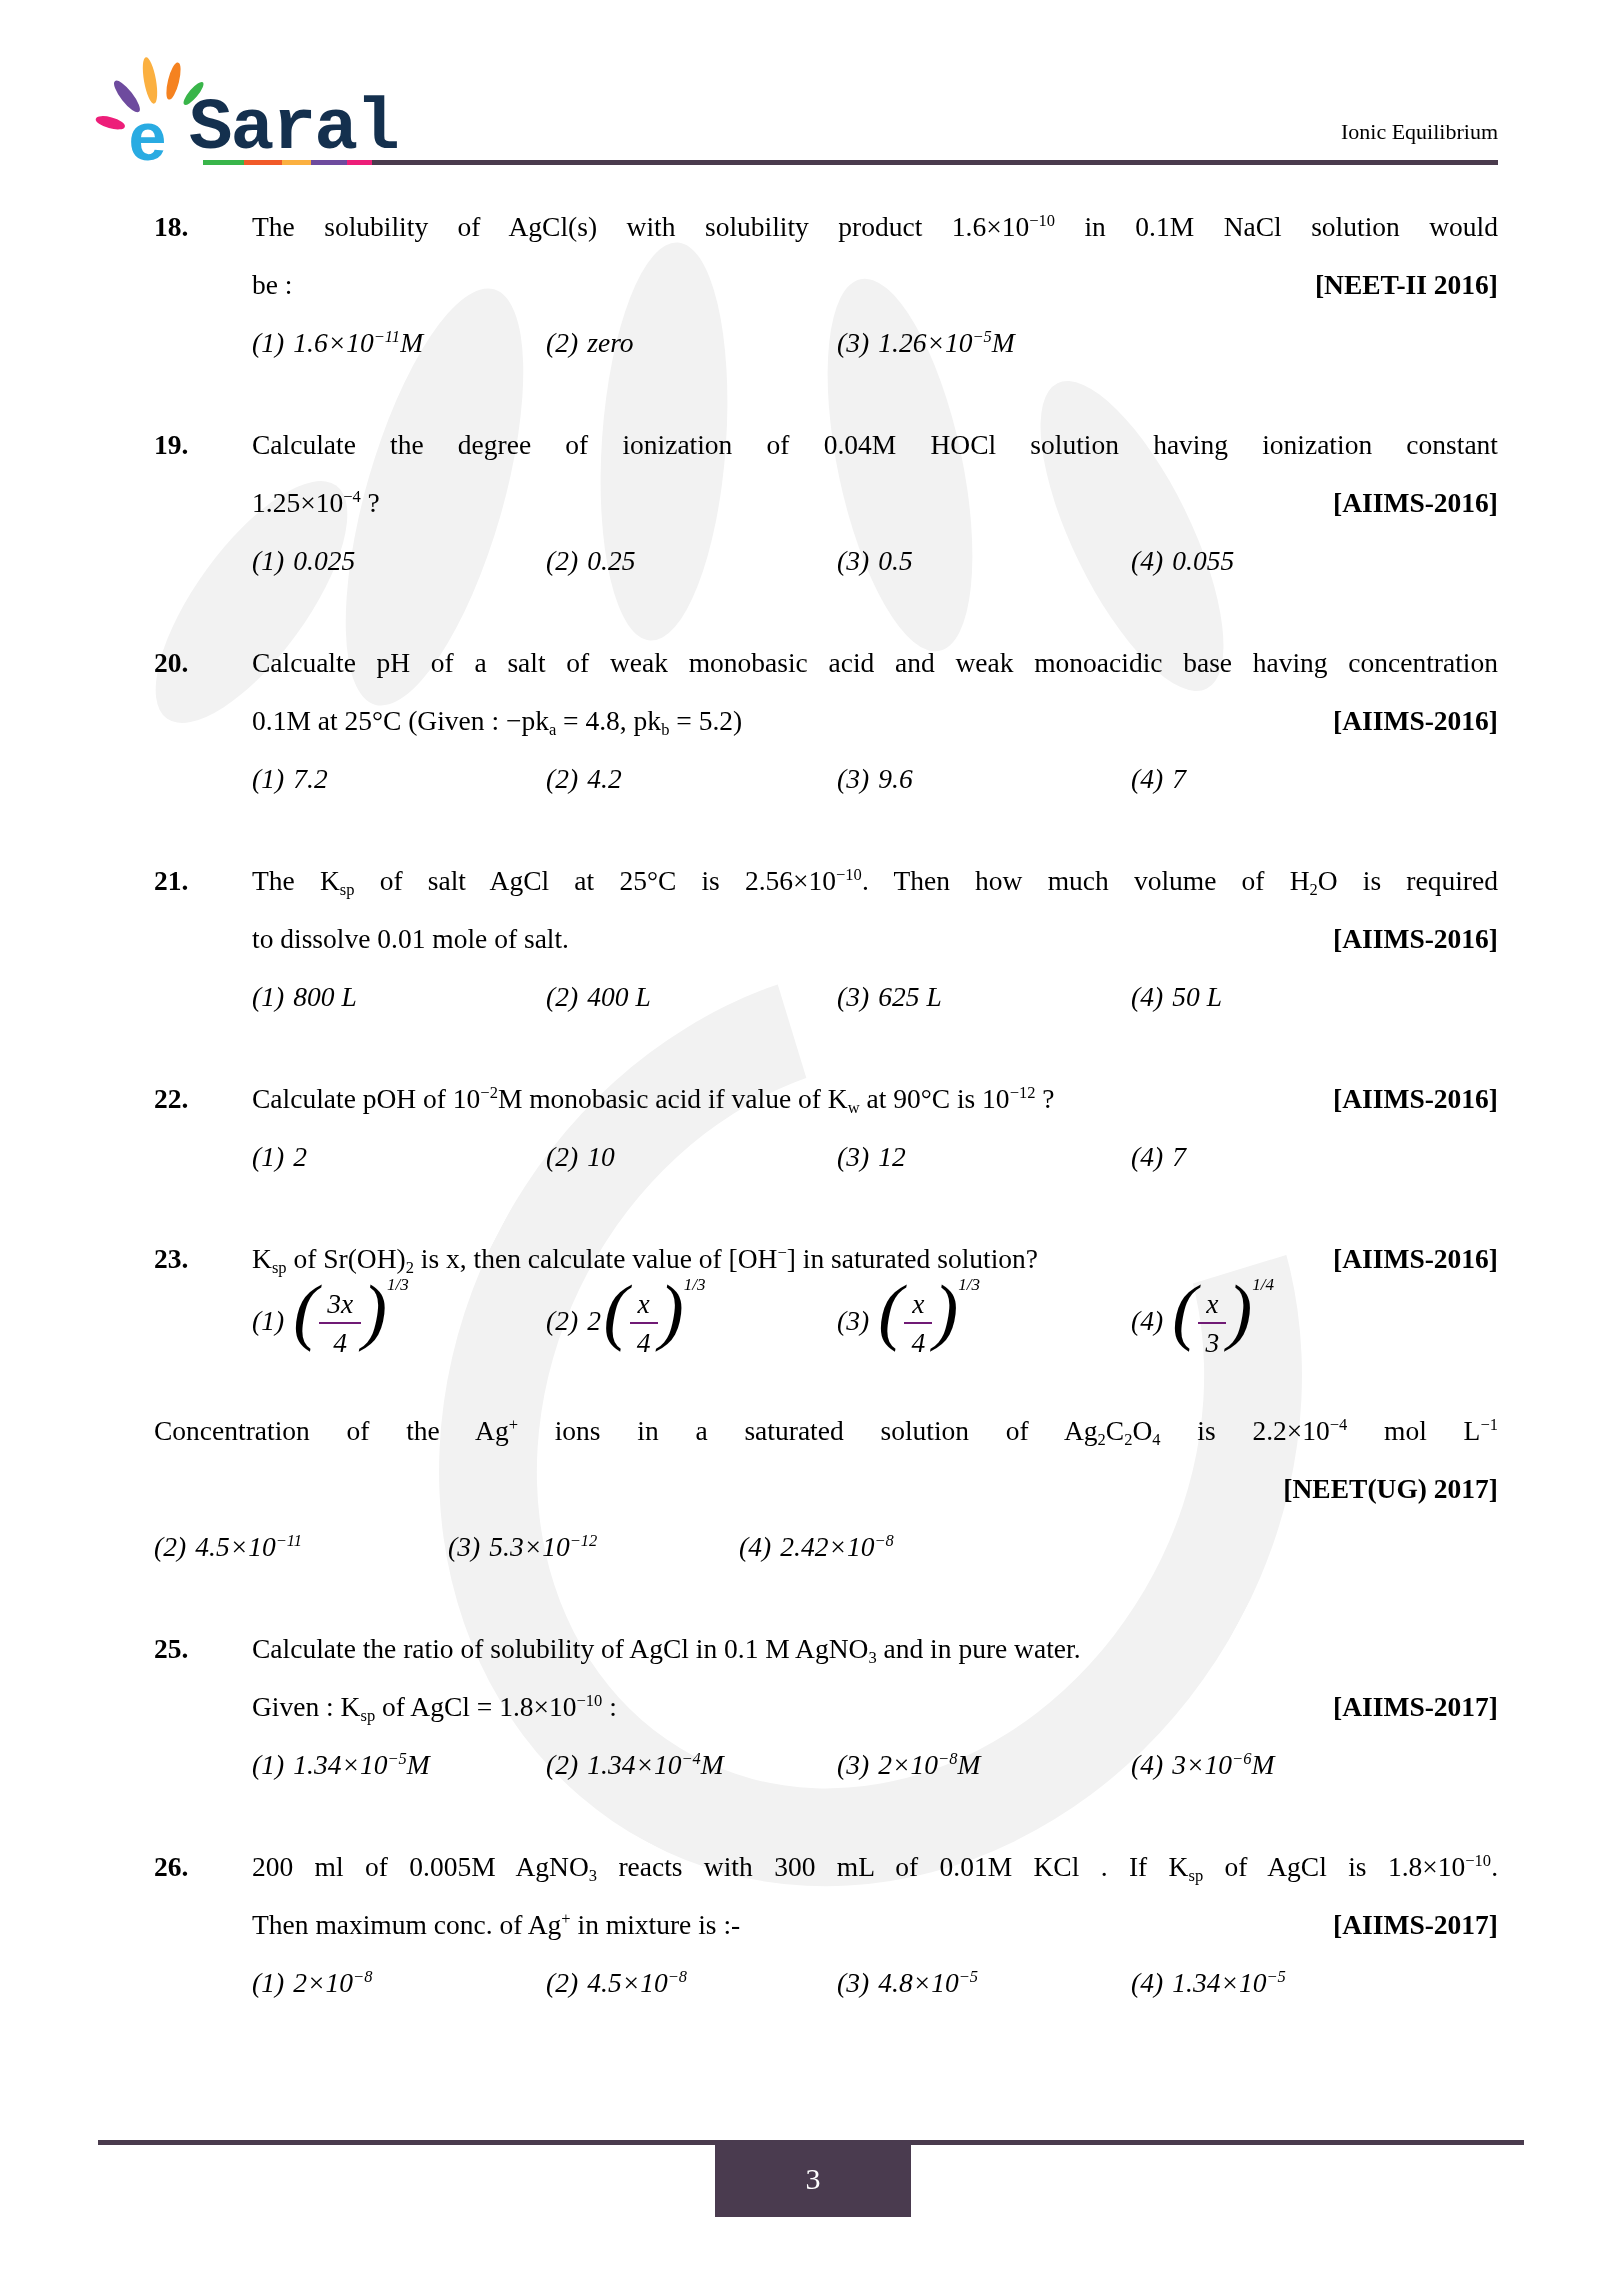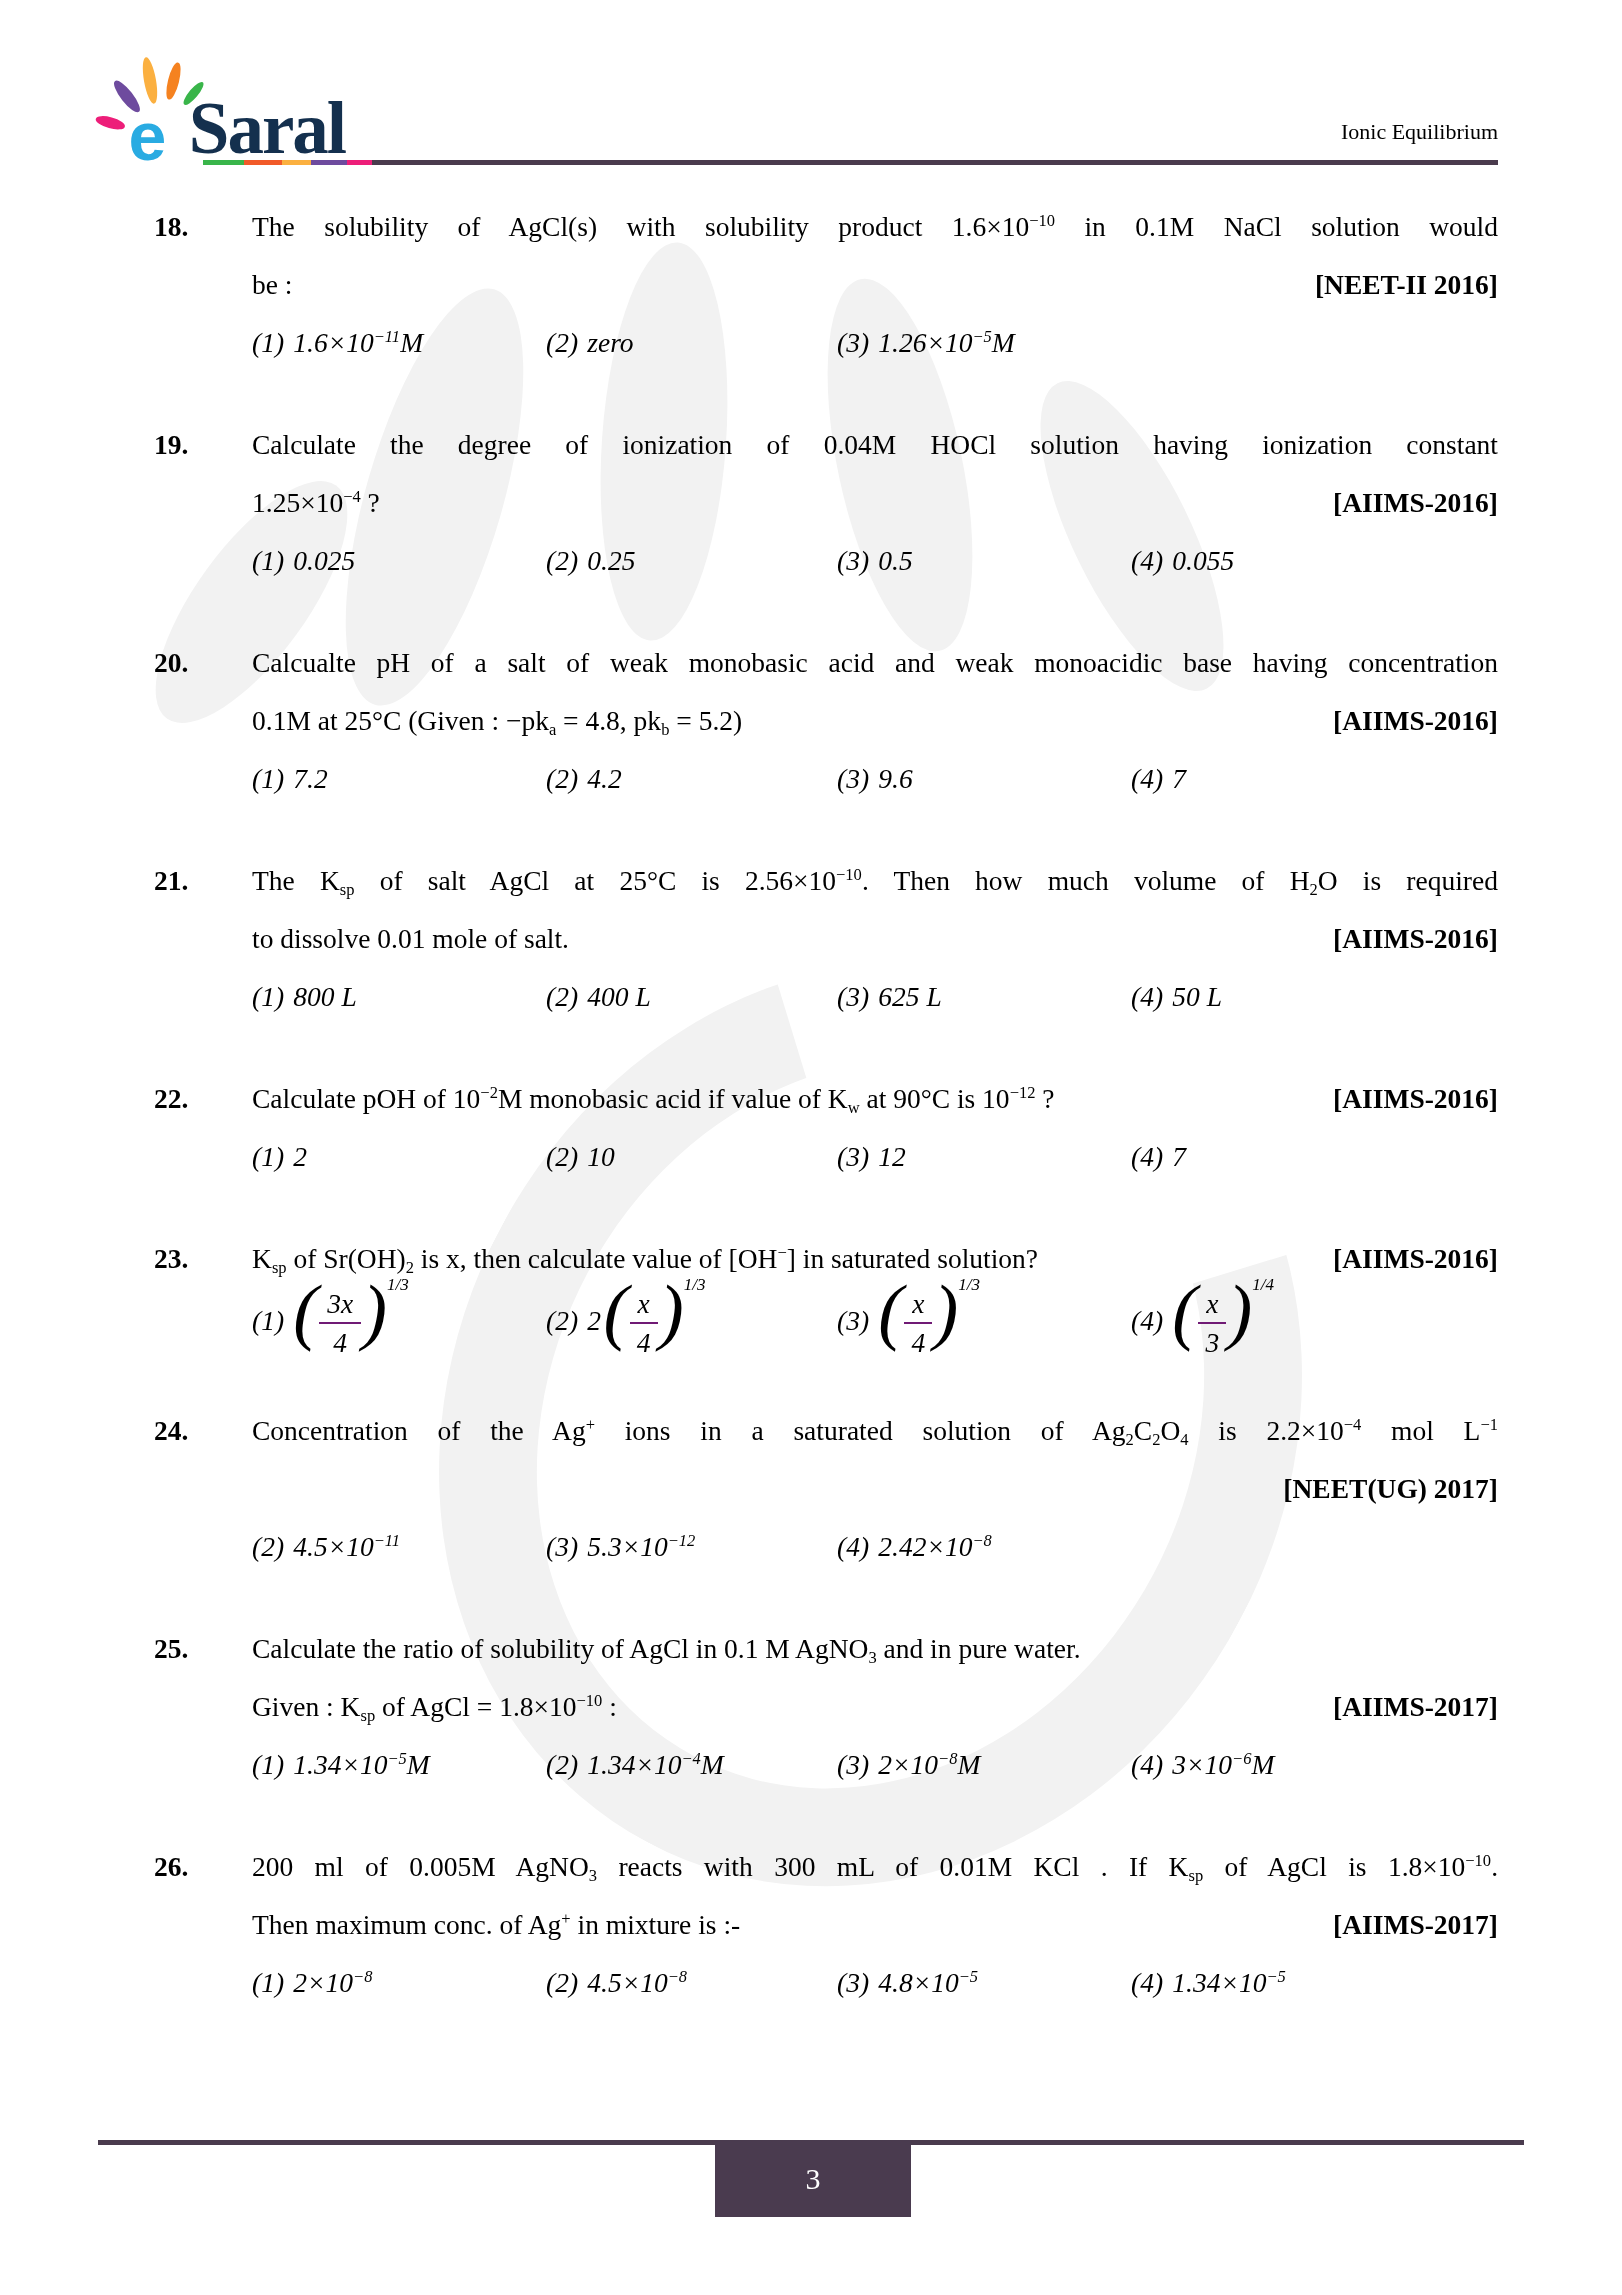--- a/index.html
+++ b/index.html
@@ -28,21 +28,21 @@
   .petal-purple{width:11.8px;height:39px;background:var(--underline-purple,#6e4b9e);left:-10.5px;top:-1.3px;transform:rotate(-38deg);}
   .petal-yellow{width:11.8px;height:47px;background:var(--underline-yellow,#fbb040);left:13px;top:-21px;transform:rotate(-10deg);}
   .petal-orange{width:10.5px;height:38px;background:#f58220;left:37px;top:-15.7px;transform:rotate(14deg);}
   .petal-green {width:9.2px;height:29px;background:var(--underline-green,#39b54a);left:58px;top:1.3px;transform:rotate(40deg);}
   .logo-e{
     position:absolute;left:-2.6px;bottom:-6.5px;
     font-family:"Liberation Sans","DejaVu Sans",sans-serif;
     font-weight:bold;font-size:68px;line-height:1;color:var(--brand-blue,#29abe2);
   }
   .logo-text{
-    font-family:Liberation Serif, serif;
+    font-family:Liberation Mono, monospace;
     font-weight:bold;font-size:73px;line-height:0.95;
     color:var(--brand-navy,#14304e);letter-spacing:-2px;margin-left:-5.2px;
   }
   .chapter-title{margin-left:auto;font-size:22px;padding-bottom:18.3px;}
   .header-rule{position:absolute;top:160px;left:203px;right:124px;height:5.2px;display:flex;z-index:2;}
   .seg{height:100%;}
   .seg-green {width:41px;background:var(--underline-green,#39b54a);}
   .seg-orange{width:38px;background:var(--underline-orange,#f15a29);}
   .seg-yellow{width:29.4px;background:var(--underline-yellow,#fbb040);}
   .seg-purple{width:36px;background:var(--underline-purple,#6e4b9e);}
@@ -228,21 +228,20 @@
       <div class="q-options">
             <div class="q-option"><span class="opt-label">(1)</span><span class="opt-value"><span class="bigp">(</span><span class="frac"><span class="fnum">3x</span><span class="fden">4</span></span><span class="bigp">)</span><sup class="fexp">1/3</sup></span></div>
             <div class="q-option"><span class="opt-label">(2)</span><span class="opt-value"><span class="fpre">2</span><span class="bigp">(</span><span class="frac"><span class="fnum">x</span><span class="fden">4</span></span><span class="bigp">)</span><sup class="fexp">1/3</sup></span></div>
             <div class="q-option"><span class="opt-label">(3)</span><span class="opt-value"><span class="bigp">(</span><span class="frac"><span class="fnum">x</span><span class="fden">4</span></span><span class="bigp">)</span><sup class="fexp">1/3</sup></span></div>
             <div class="q-option"><span class="opt-label">(4)</span><span class="opt-value"><span class="bigp">(</span><span class="frac"><span class="fnum">x</span><span class="fden">3</span></span><span class="bigp">)</span><sup class="fexp">1/4</sup></span></div>
           </div>
     </div>
   </section>
 
   <section class="question">
-    <div class="q-num">24.</div>
     <div class="q-body">
       <div class="q-lines">
             <div class="q-line justify">
               <span class="q-text">Concentration of the Ag<sup>+</sup> ions in a saturated solution of Ag<sub>2</sub>C<sub>2</sub>O<sub>4</sub> is 2.2×10<sup>−4</sup> mol L<sup>−1</sup></span>
             </div>
             <div class="q-line with-tag">
               <span class="q-tag">[NEET(UG) 2017]</span>
             </div>
           </div>
       <div class="q-options">

